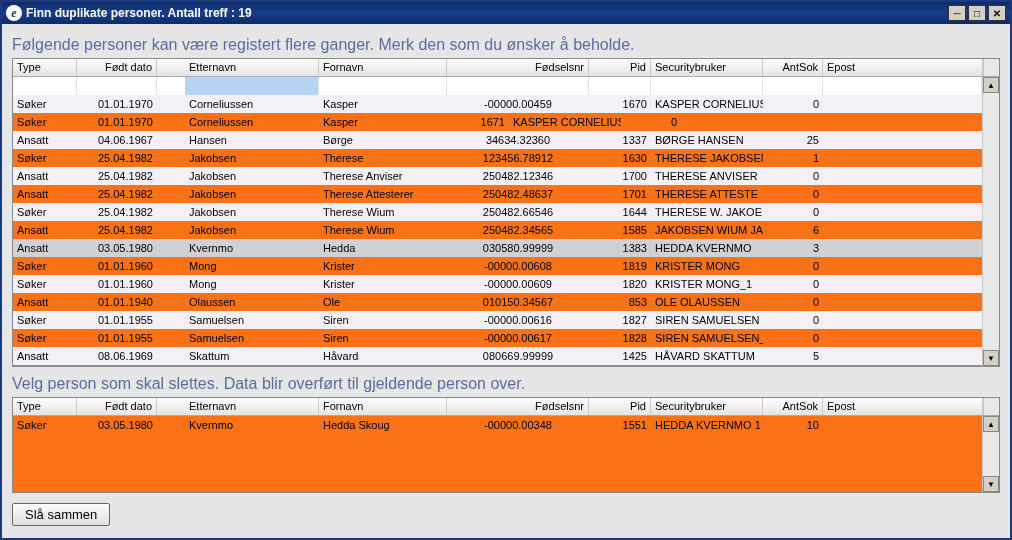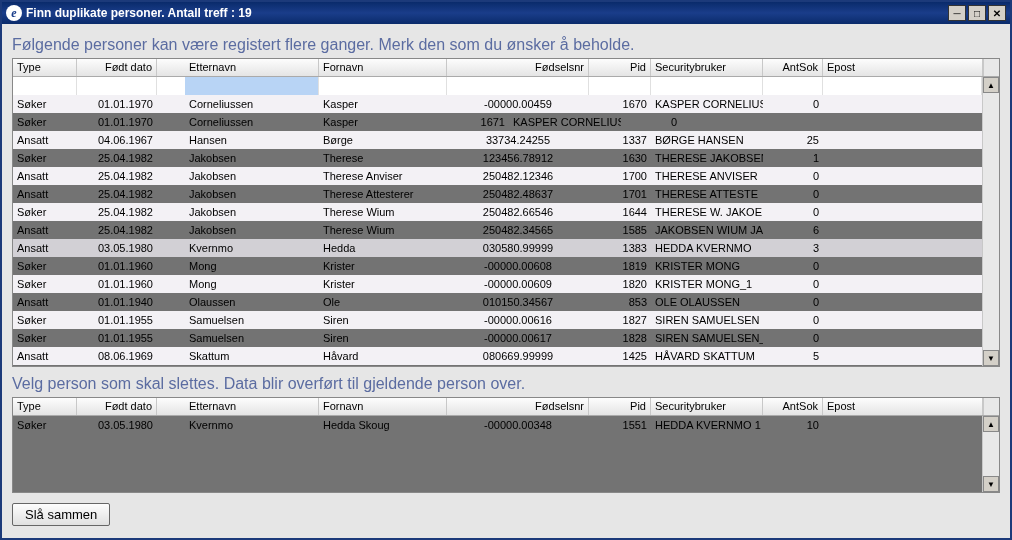--- a/index.html
+++ b/index.html
@@ -51,21 +51,21 @@
   overflow:hidden;
 }
 .section-label {
   font-size:16px;
   color:#5b6ca1;
   margin:2px 0 4px 0;
   font-weight:normal;
 }
 .grid-wrap {
   border:1px solid #888;
-  background:#737373;
+  background:#f97316;
   display:flex;
   flex-direction:column;
   overflow:hidden;
 }
 .grid-top { flex:1; min-height:0; margin-bottom:6px; }
 .grid-bottom { height:96px; margin-bottom:8px; }
 .grid-header {
   display:flex;
   background:linear-gradient(180deg,#fdfdfd,#e4e4e4);
   border-bottom:1px solid #aaa;
@@ -192,21 +192,21 @@
               <div class="cell col-pid">1671</div>
               <div class="cell col-sec">KASPER CORNELIUS</div>
               <div class="cell col-ant">0</div>
               <div class="cell col-epost"></div>
             </div>
             <div class="grid-row">
               <div class="cell col-type">Ansatt</div>
               <div class="cell col-dob">04.06.1967</div>
               <div class="cell col-last">Hansen</div>
               <div class="cell col-first">Børge</div>
-              <div class="cell col-fnr">33734.24255</div>
+              <div class="cell col-fnr">34634.32360</div>
               <div class="cell col-pid">1337</div>
               <div class="cell col-sec">BØRGE HANSEN</div>
               <div class="cell col-ant">25</div>
               <div class="cell col-epost"></div>
             </div>
             <div class="grid-row">
               <div class="cell col-type">Søker</div>
               <div class="cell col-dob">25.04.1982</div>
               <div class="cell col-last">Jakobsen</div>
               <div class="cell col-first">Therese</div>

